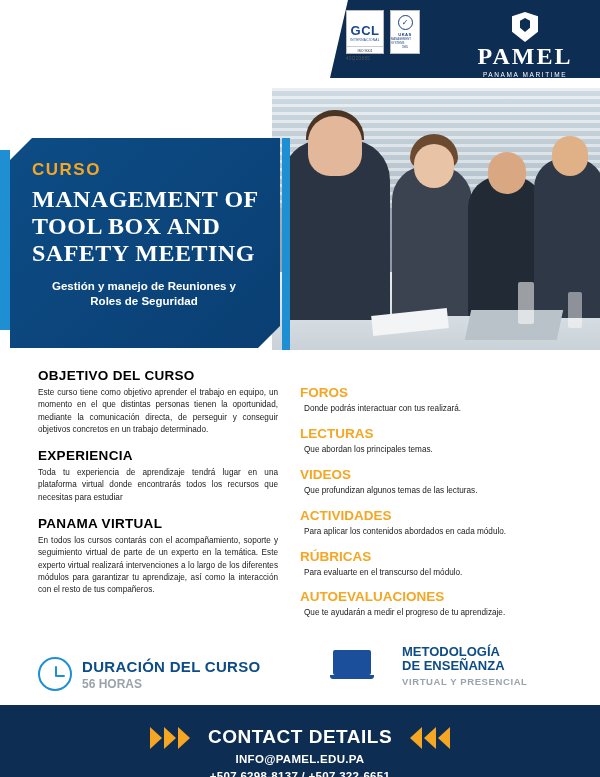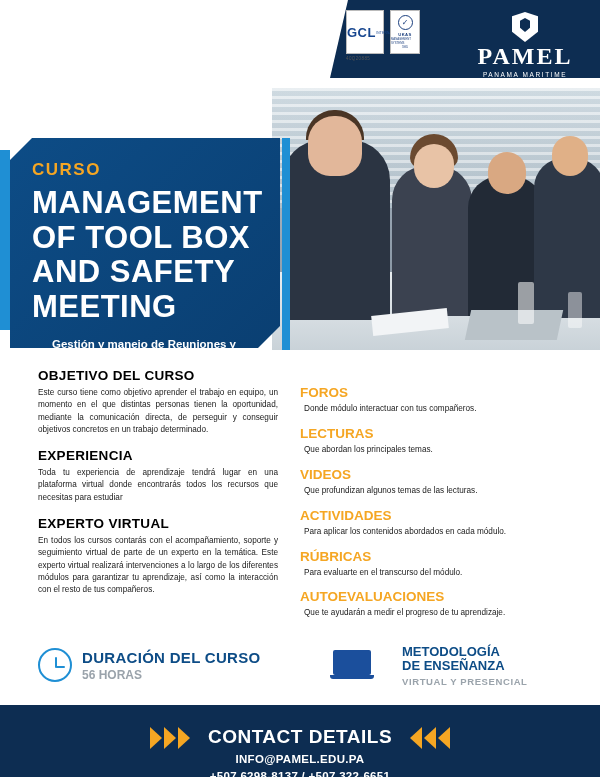--- a/index.html
+++ b/index.html
@@ -20,22 +20,22 @@
     position:absolute; top:0; left:330px; width:270px; height:78px;
     background:#0d2d52;
     clip-path: polygon(18px 0, 100% 0, 100% 100%, 0 100%);
   }
   .cert-badges {
     position:absolute; top:10px; left:346px;
     display:flex; align-items:flex-start; gap:6px;
   }
   .gcl-badge {
     width:38px; height:44px; background:#ffffff;
-    border:1px solid #bbb; display:flex; flex-direction:row;
-    align-items:center; justify-content:flex-start;
+    border:1px solid #bbb; display:flex; flex-direction:column;
+    align-items:center; justify-content:flex-end;
   }
   .gcl-badge .gcl-main { font-size:13px; font-weight:bold; color:#17468f; letter-spacing:0.5px; line-height:1; }
   .gcl-badge .gcl-sub { font-size:3.2px; color:#17468f; letter-spacing:0.3px; margin-top:1px; }
   .gcl-badge .gcl-iso { font-size:3.6px; color:#333; margin-top:4px; border-top:1px solid #ccc; padding-top:2px; width:100%; text-align:center;}
   .ukas-badge {
     width:30px; height:44px; background:#ffffff; border:1px solid #bbb;
     display:flex; flex-direction:column; align-items:center; justify-content:center;
   }
   .ukas-badge .ukas-circle {
     width:15px; height:15px; border-radius:50%; border:1.5px solid #1b3f7e;
@@ -91,41 +91,41 @@
   .ph-glass2 { position:absolute; left:296px; bottom:22px; width:14px; height:36px; background:rgba(255,255,255,.45); border-radius:2px; }
   .ph-paper { position:absolute; left:100px; bottom:18px; width:76px; height:20px; background:#f2f4f6; transform:rotate(-6deg); }
   .hero-panel {
     position:absolute; left:10px; top:60px; width:270px; height:210px;
     background:linear-gradient(135deg,#0d4c86 0%, #0a3f72 100%);
     clip-path: polygon(0 22px, 22px 0, 100% 0, 100% calc(100% - 22px), calc(100% - 22px) 100%, 0 100%);
     padding:22px 16px 10px 22px;
     color:#ffffff;
   }
   .curso-label { color:#f5a623; font-size:17px; font-weight:bold; letter-spacing:1.5px; }
-  .hero-title { font-size:31px; font-weight:bold; line-height:1.12; letter-spacing:0.5px; margin-top:6px; font-family:Liberation Sans, sans-serif;}
+  .hero-title { font-size:24px; font-weight:bold; line-height:1.12; letter-spacing:0.5px; margin-top:6px; font-family:Liberation Serif, serif;}
   .hero-sub { font-size:11.5px; font-weight:bold; line-height:1.3; margin-top:12px; text-align:center; padding:0 18px 0 10px; }
 
   .hero-accent-1 { position:absolute; left:0; top:72px; width:10px; height:180px; background:#1f8fd4; }
   .hero-accent-2 { position:absolute; left:282px; top:60px; width:8px; height:212px; background:#1f8fd4; }
 
   
   .content { position:absolute; top:368px; left:0; width:600px; height:300px; }
   .col-left { position:absolute; left:38px; top:0; width:240px; }
   .col-right { position:absolute; left:300px; top:17px; width:262px; }
 
   h3.sec { color:#000000; font-size:13.5px; font-weight:bold; letter-spacing:0.3px; margin-bottom:4px; }
   p.sec-body { font-size:8.2px; color:#1a1a1a; line-height:1.5; text-align:justify; }
   .blk { margin-bottom:12px; }
   .blk-r { margin-bottom:11px; }
   h3.sec-r { color:#f5a623; font-size:13.5px; font-weight:bold; margin-bottom:3px; }
   p.sec-body-r { font-size:8.2px; color:#1a1a1a; line-height:1.45; padding-left:4px; }
 
   
   .strip { position:absolute; top:645px; left:0; width:600px; height:50px; }
-  .dur { position:absolute; left:38px; top:3px; display:flex; align-items:center; gap:10px; }
+  .dur { position:absolute; left:38px; top:12px; display:flex; align-items:center; gap:10px; }
   .clock {
     width:34px; height:34px; border-radius:50%; border:2.5px solid #1f8fd4; position:relative;
   }
   .clock::before { content:""; position:absolute; left:15px; top:7px; width:2px; height:11px; background:#1f8fd4; border-radius:1px;}
   .clock::after { content:""; position:absolute; left:16px; top:16px; width:9px; height:2px; background:#1f8fd4; border-radius:1px;}
   .dur-t1 { color:#0d4c86; font-size:15px; font-weight:bold; letter-spacing:0.3px; }
   .dur-t2 { color:#9aa3ab; font-size:12px; font-weight:bold; margin-top:2px; }
   .met { position:absolute; left:330px; top:0; display:flex; align-items:center; gap:28px; }
   .laptop { width:44px; height:32px; position:relative; }
   .laptop-screen { width:38px; height:25px; background:#1b4f9c; border-radius:2px; margin-left:3px; }
@@ -214,29 +214,29 @@
   <div class="col-left">
     <div class="blk">
       <h3 class="sec">OBJETIVO DEL CURSO</h3>
       <p class="sec-body">Este curso tiene como objetivo aprender el trabajo en equipo, un momento en el que distintas personas tienen la oportunidad, mediante la comunicación directa, de perseguir y conseguir objetivos concretos en un trabajo determinado.</p>
     </div>
     <div class="blk">
       <h3 class="sec">EXPERIENCIA</h3>
       <p class="sec-body">Toda tu experiencia de aprendizaje tendrá lugar en una plataforma virtual donde encontrarás todos los recursos que necesitas para estudiar</p>
     </div>
     <div class="blk">
-      <h3 class="sec">EXPERTO VIRTUAL</h3>
+      <h3 class="sec">PANAMA VIRTUAL</h3>
       <p class="sec-body">En todos los cursos contarás con el acompañamiento, soporte y seguimiento virtual de parte de un experto en la temática. Este experto virtual realizará intervenciones a lo largo de los diferentes módulos para garantizar tu aprendizaje, así como la interacción con el resto de tus compañeros.</p>
     </div>
   </div>
 
   <div class="col-right">
     <div class="blk-r">
       <h3 class="sec-r">FOROS</h3>
-      <p class="sec-body-r">Donde módulo interactuar con tus compañeros.</p>
+      <p class="sec-body-r">Donde podrás interactuar con tus realizará.</p>
     </div>
     <div class="blk-r">
       <h3 class="sec-r">LECTURAS</h3>
       <p class="sec-body-r">Que abordan los principales temas.</p>
     </div>
     <div class="blk-r">
       <h3 class="sec-r">VIDEOS</h3>
       <p class="sec-body-r">Que profundizan algunos temas de las lecturas.</p>
     </div>
     <div class="blk-r">

